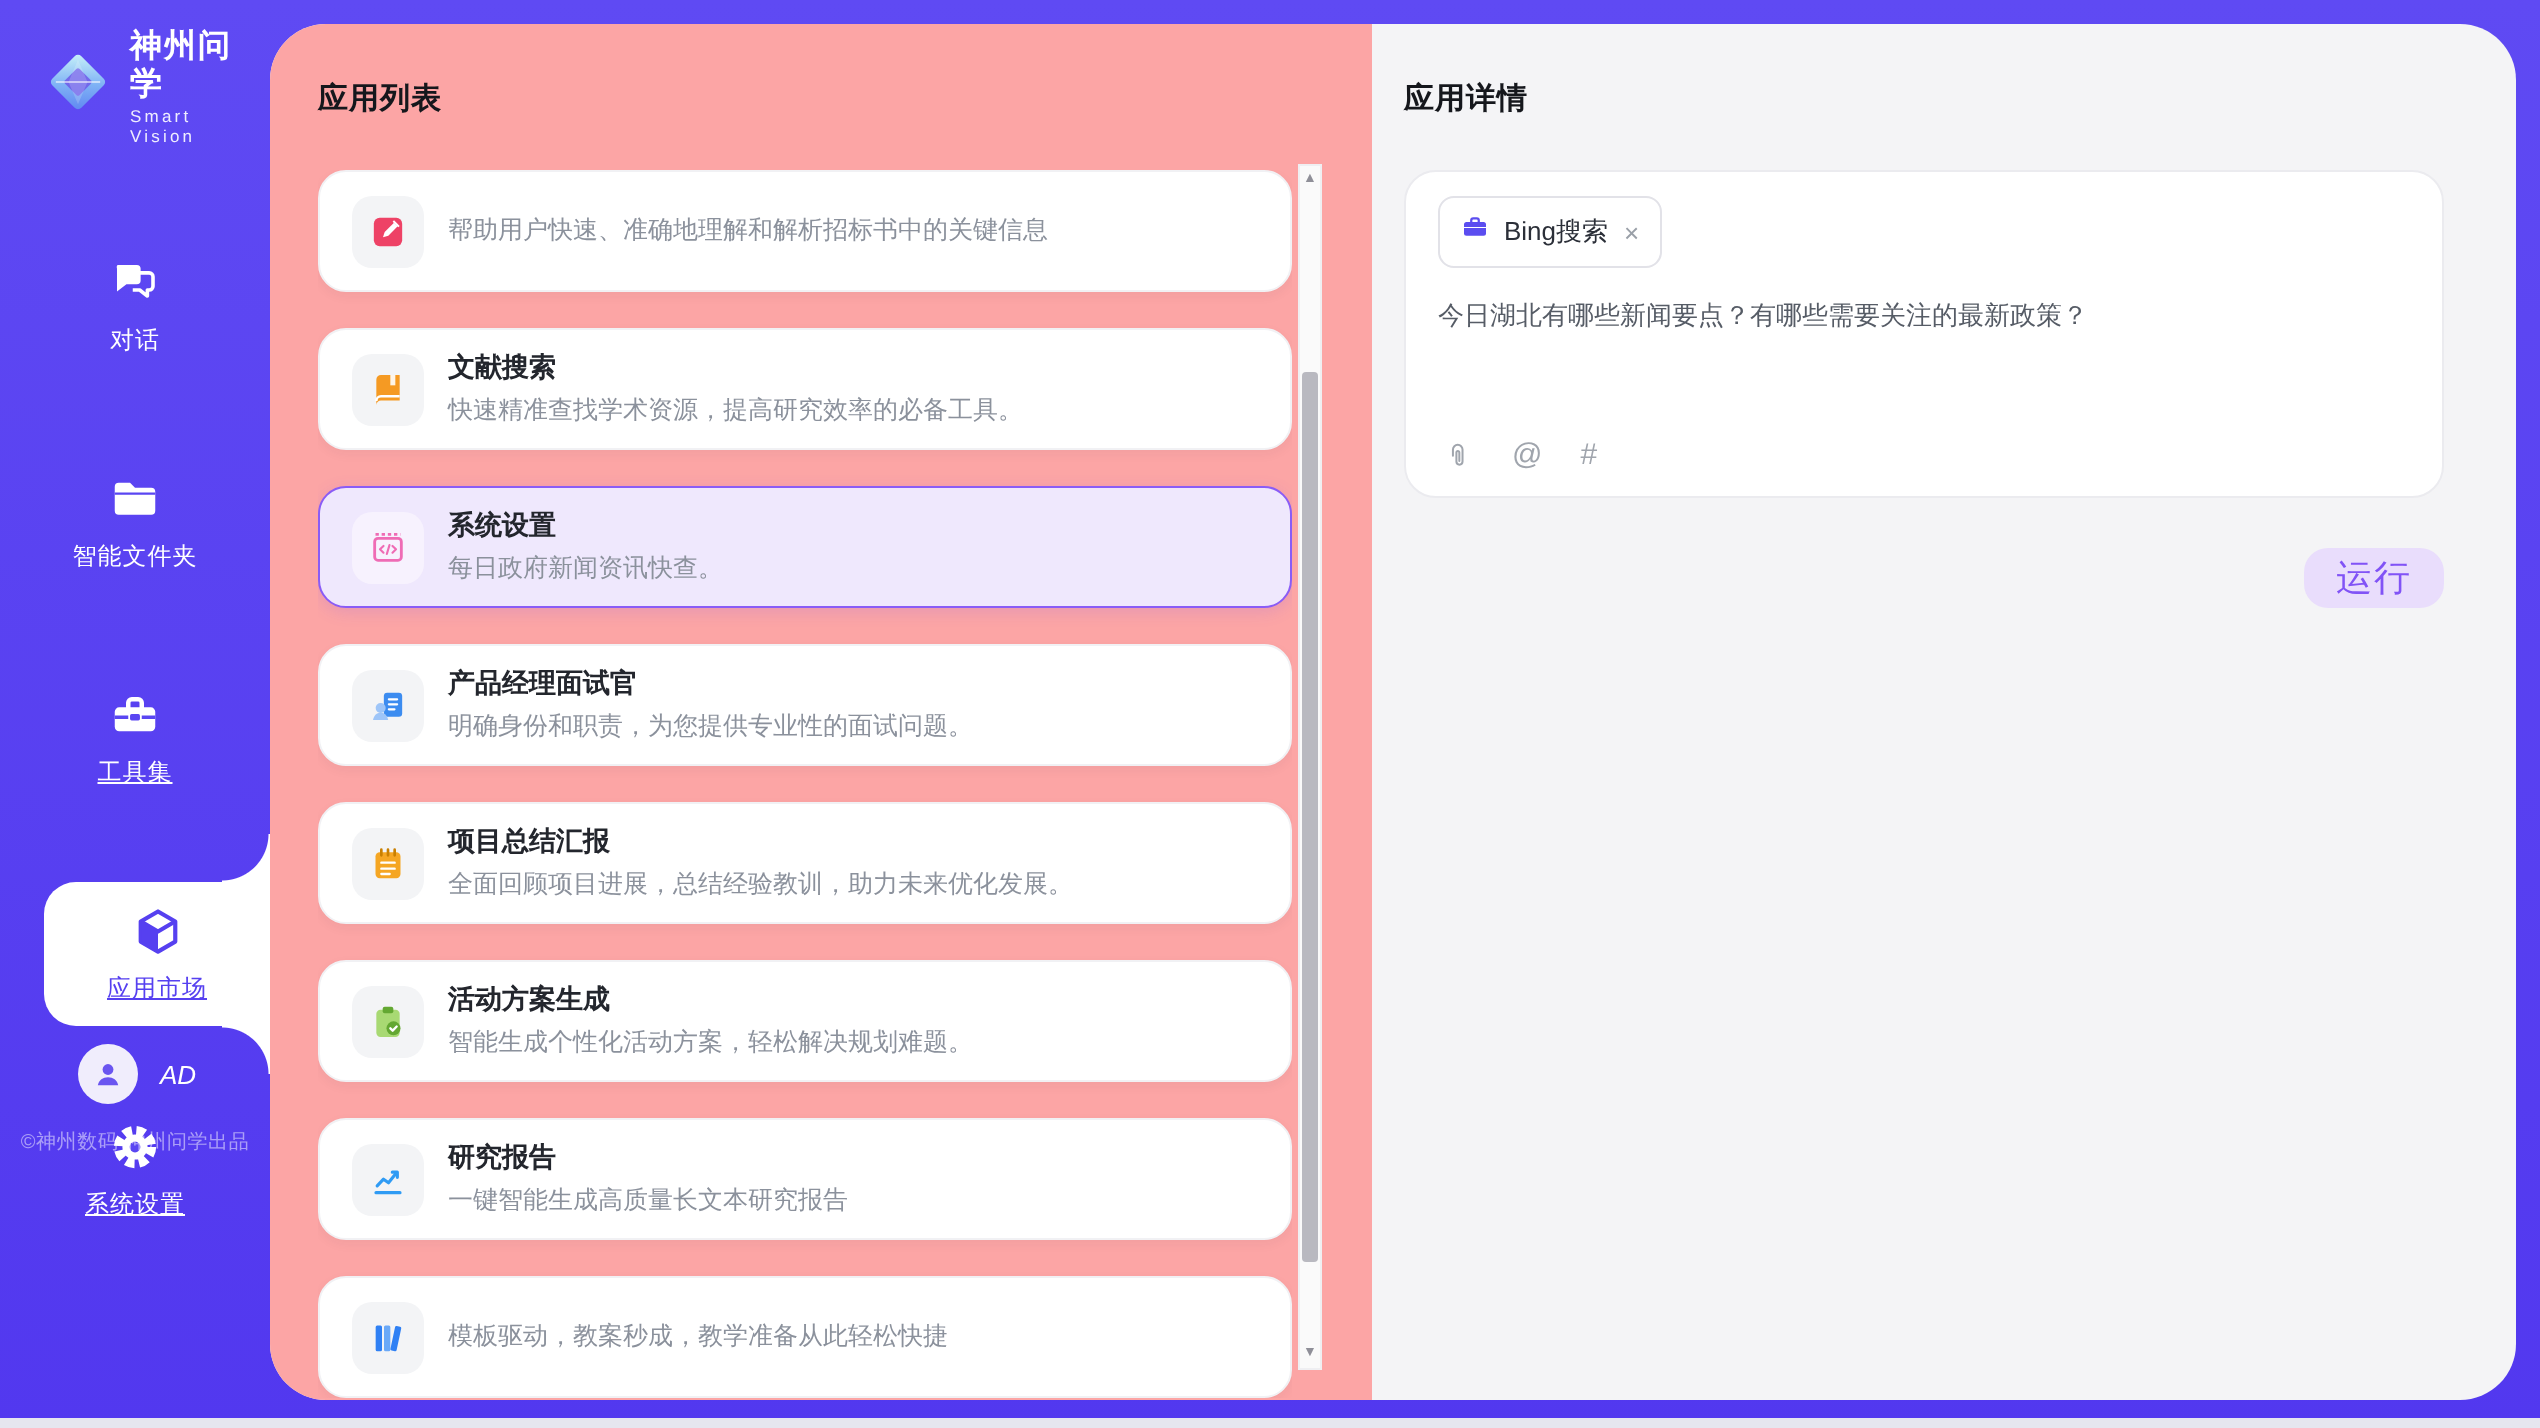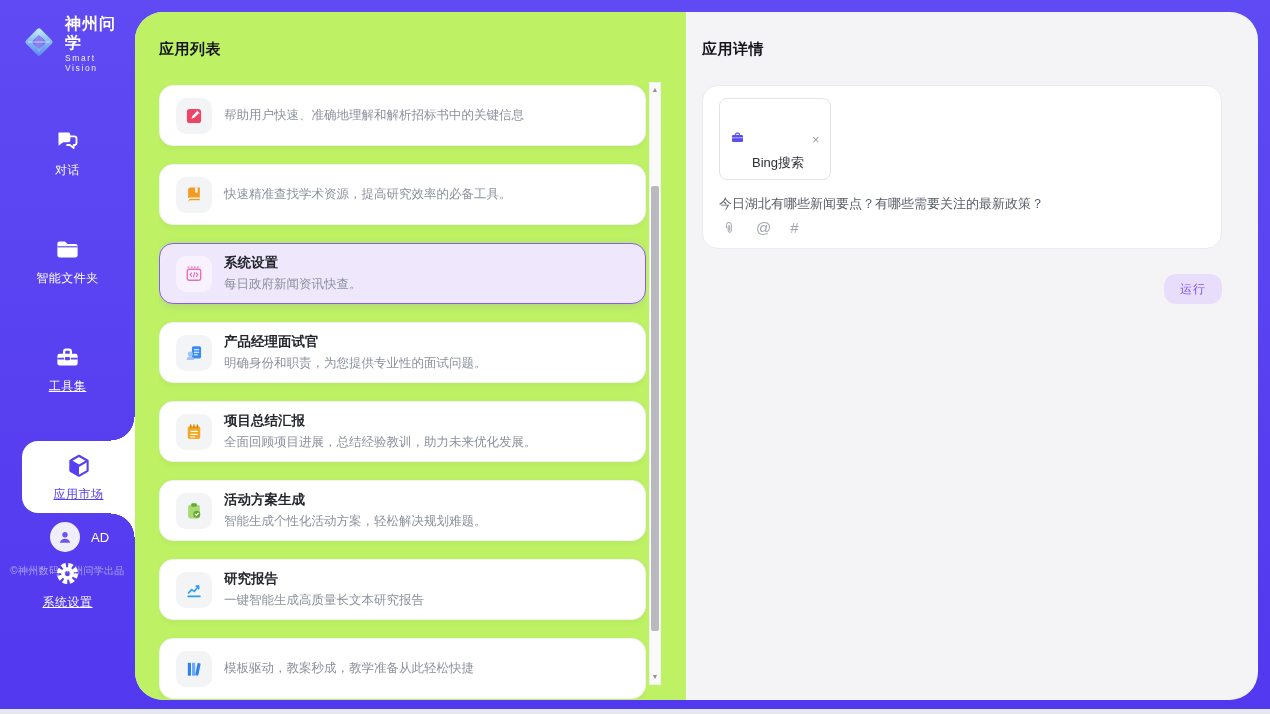--- a/index.html
+++ b/index.html
@@ -20,55 +20,55 @@
   .nav-item { height:72px; display:flex; flex-direction:column; align-items:center; justify-content:center; cursor:pointer; position:relative; }
   .nav-item .nicon { width:28px; height:28px; display:flex; align-items:center; justify-content:center; }
   .nav-item .nlabel { margin-top:6px; font-size:12px; color:#fff; letter-spacing:.5px; }
   .nav-item .nlabel.u { text-decoration:underline; }
   .nav-item.active { background:#fff; margin-left:22px; border-radius:16px 0 0 16px; }
   .nav-item.active .nlabel { color:#5640f0; }
   .nav-item.active::before { content:""; position:absolute; right:0; top:-24px; width:24px; height:24px;
     background:radial-gradient(circle 24px at 0 0, rgba(0,0,0,0) 23px, #fff 23.5px); }
   .nav-item.active::after { content:""; position:absolute; right:0; bottom:-24px; width:24px; height:24px;
     background:radial-gradient(circle 24px at 0 100%, rgba(0,0,0,0) 23px, #fff 23.5px); }
-  .user-row { position:absolute; bottom:38px; left:12px; width:135px; display:flex; align-items:center; justify-content:center; gap:11px; cursor:pointer; }
+  .user-row { position:absolute; bottom:38px; left:1px; width:135px; display:flex; align-items:center; justify-content:center; gap:11px; cursor:pointer;font-style:italic; }
   .avatar { width:30px; height:30px; border-radius:50%; background:#f0edfc; display:flex; align-items:center; justify-content:center; }
   .user-name { color:#fff; font-size:13px; }
   .copyright { position:absolute; bottom:12px; left:0; width:135px; text-align:center; font-size:10px; color:rgba(255,255,255,.5); letter-spacing:.3px; white-space:nowrap; }
 
   
   .content { position:absolute; left:135px; top:12px; right:12px; bottom:14px; border-radius:28px; overflow:hidden; display:flex; background:#f4f4f6; z-index:2; }
-  .panel-left { width:551px; background:#bef264; position:relative; padding:28px 0 0 24px; }
+  .panel-left { width:551px; background:#fca5a5; position:relative; padding:28px 0 0 24px; }
   .panel-title { font-size:15px; font-weight:700; color:#15171c; letter-spacing:.5px; }
   .cards { margin-top:26px; width:487px; height:614px; overflow:hidden; display:flex; flex-direction:column; gap:18px; }
   .card { flex:0 0 61px; border:1px solid #f1f1f4; border-radius:14px; background:#fff; display:flex; align-items:center; padding:0 14px 0 16px; gap:12px; cursor:pointer; box-shadow:0 2px 6px rgba(30,30,60,.05); }
   .card.selected { background:#efe8fd; border-color:#8a5cf6; box-shadow:0 2px 8px rgba(130,90,246,.18); }
   .tile { width:36px; height:36px; border-radius:10px; background:#f3f4f6; display:flex; align-items:center; justify-content:center; flex:0 0 36px; }
   .card.selected .tile { background:#f7f2fe; }
   .card-texts { display:flex; flex-direction:column; gap:4px; min-width:0; }
   .card-name { font-size:13.5px; font-weight:700; color:#23262d; }
   .card-desc { font-size:12.5px; color:#8b919c; white-space:nowrap; }
 
   
   .scrollbar { position:absolute; right:25px; top:70px; width:12px; height:603px; background:#fafafa; border:1px solid #efeff2; cursor:pointer; }
   .sb-arrow { position:absolute; left:0; width:100%; text-align:center; font-size:7px; color:#8f8f98; line-height:14px; height:14px; }
   .sb-up { top:0; } .sb-down { bottom:0; }
   .sb-thumb { position:absolute; left:1px; top:103px; width:8px; height:445px; background:#b9b9c0; border-radius:2px; }
 
   
   .panel-right { flex:1; padding:28px 36px 0 16px; position:relative; }
   .detail-card { margin-top:26px; height:164px; background:#fff; border:1px solid #ebebef; border-radius:16px; position:relative; padding:12px 16px; }
   .tool-tag { display:inline-flex; align-items:center; gap:7px; border:1px solid #e2e2e8; border-radius:8px; padding:7px 10px; background:#fff; }
-  .tool-tag .tag-label { font-size:13px; color:#2b2f38;margin-top:48px; }
+  .tool-tag .tag-label { font-size:13px; color:#2b2f38; }
   .tool-tag .tag-close { font-size:13px; color:#9aa0a8; cursor:pointer; line-height:1; margin-left:1px; }
   .query-text { margin-top:14px; font-size:13px; color:#565c66; line-height:1.5; }
   .input-toolbar { position:absolute; left:18px; bottom:12px; display:flex; align-items:center; gap:19px; }
   .tb-icon { color:#a0a5ad; font-size:15px; display:flex; align-items:center; cursor:pointer; }
   .run-row { margin-top:25px; display:flex; justify-content:flex-end; }
-  .run-btn { background:#e9ddfc; color:#8153f6; border:none; border-radius:12px; height:30px; padding:0 16px; font-size:12px; font-family:inherit; cursor:pointer; letter-spacing:1px; }
+  .run-btn { background:#e9ddfc; color:#8153f6; border:none; border-radius:12px; height:30px; padding:0 16px; font-size:18px; font-family:inherit; cursor:pointer; letter-spacing:1px; }
 </style>
 </head>
 <body>
 
 <aside class="sidebar">
   <div class="logo">
     <span>
       <svg width="38" height="38" viewBox="0 0 48 48">
         <defs>
           <linearGradient id="dg" x1="0" y1="0" x2="1" y2="1">
@@ -179,20 +179,21 @@
 
       <div class="card">
         <span class="tile">
           <svg width="20" height="20" viewBox="0 0 24 24">
             <path d="M5 5.8A2.8 2.8 0 017.8 3H19v15.3H7.8A2.8 2.8 0 005 21z" fill="#f59a23"></path>
             <path d="M5 18.6c0-1.5 1.3-2.8 2.8-2.8H19" stroke="#fff" stroke-width="1.5" fill="none"></path>
             <rect x="13.4" y="3" width="3" height="6.2" fill="#fff" opacity=".9"></rect>
           </svg>
         </span>
         <span class="card-texts">
+          <span class="card-name">文献搜索</span>
           <span class="card-desc">快速精准查找学术资源，提高研究效率的必备工具。</span>
         </span>
       </div>
 
       <div class="card selected">
         <span class="tile">
           <svg width="20" height="20" viewBox="0 0 24 24">
             <path d="M4.5 3.8h15" stroke="#ef6cb5" stroke-width="1.6" stroke-dasharray="2 1.7"></path>
             <rect x="4" y="6.2" width="16" height="13.2" rx="2" fill="none" stroke="#ef6cb5" stroke-width="1.7"></rect>
             <path d="M9.3 10.8l-2.1 2 2.1 2M14.7 10.8l2.1 2-2.1 2M12.9 10.2l-1.6 5.4" fill="none" stroke="#ef6cb5" stroke-width="1.3" stroke-linecap="round" stroke-linejoin="round"></path>

